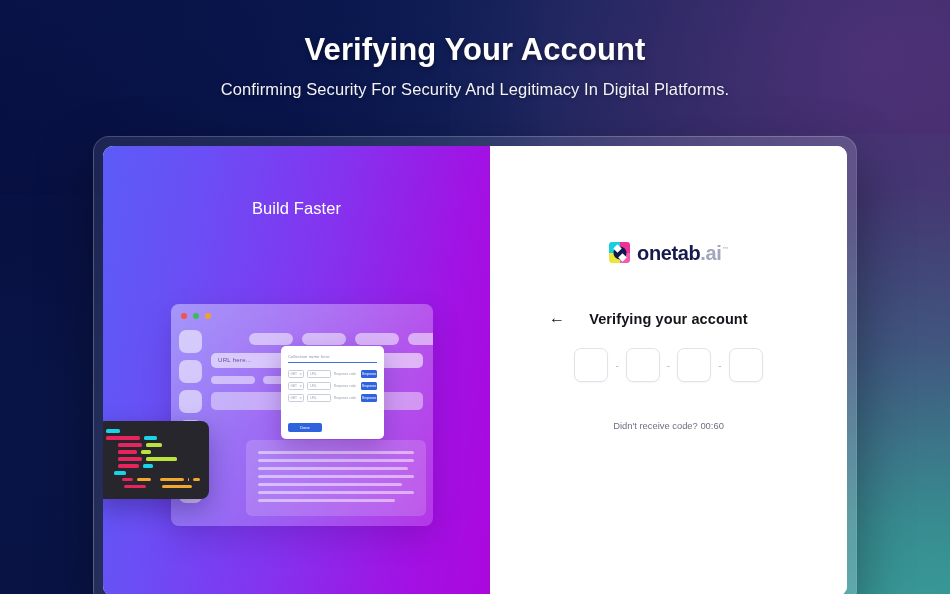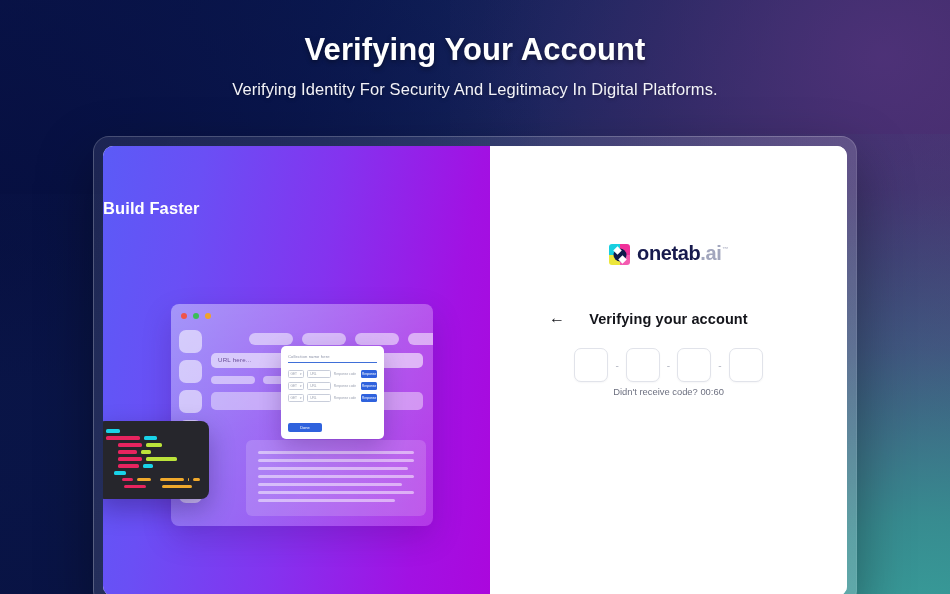--- a/index.html
+++ b/index.html
@@ -131,23 +131,24 @@
         #5b5bf7 0%,
         #6a4ff5 22%,
         #8433ef 52%,
         #a211e3 82%,
         #ab07dd 100%);
     overflow: hidden;
   }
   .promo-title {
     position: absolute;
     left: 0; right: 0; top: 53px;
+    text-align: center;
     color: #ffffff;
     font-size: 16.5px;
-    font-weight: bold;
+    font-weight: normal;
     letter-spacing: 0.1px;
   }
   .promo-desc {
     position: absolute;
     left: 50%; top: 82px;
     transform: translateX(-50%);
     width: 236px;
     text-align: center;
     color: rgba(255,255,255,0.92);
     font-size: 10.6px;
@@ -259,21 +260,21 @@
   .tok { height: 3.6px; border-radius: 1.6px; }
 
   
   .auth {
     position: relative;
     flex: 1;
     background: #ffffff;
     padding-top: 96px;
   }
   .logo-row {
-    display: flex; align-items: flex-end; justify-content: center; gap: 7px;
+    display: flex; align-items: flex-start; justify-content: center; gap: 7px;
   }
   .logo-mark {
     position: relative;
     width: 21px; height: 21px;
     border-radius: 3px;
     overflow: hidden;
     display: grid;
     grid-template-columns: 1fr 1fr;
     grid-template-rows: 1fr 1fr;
   }
@@ -333,40 +334,40 @@
   .otp-box {
     width: 34px; height: 34px;
     border: 1px solid #e1e3ea;
     border-radius: 7px;
     background: #ffffff;
     box-shadow: 0 1px 2px rgba(20,20,40,0.04);
   }
   .otp-dash { color: #b5b8c4; font-size: 10px; }
 
   .resend {
-    margin-top: 4px;
+    margin-top: 38px;
     text-align: center;
     font-size: 9.4px;
     color: #6d7080;
   }
 </style>
 </head>
 <body>
 
 <div id="stage">
 
   <div class="bg-base"></div>
   <div class="bg-navy-left"></div>
   <div class="bg-navy-bl"></div>
   <div class="bg-purple-tr"></div>
   <div class="bg-teal"></div>
 
   <div class="head-wrap">
     <div class="page-title">Verifying Your Account</div>
-    <div class="page-sub">Verifying Identity For Security And Legitimacy In Digital Platforms.</div>
+    <div class="page-sub">Confirming Security For Security And Legitimacy In Digital Platforms.</div>
   </div>
 
   <div class="device">
     <div class="card">
 
       <div class="promo">
         <div class="promo-title">Build Faster</div>
 
         <div class="illus">
 

